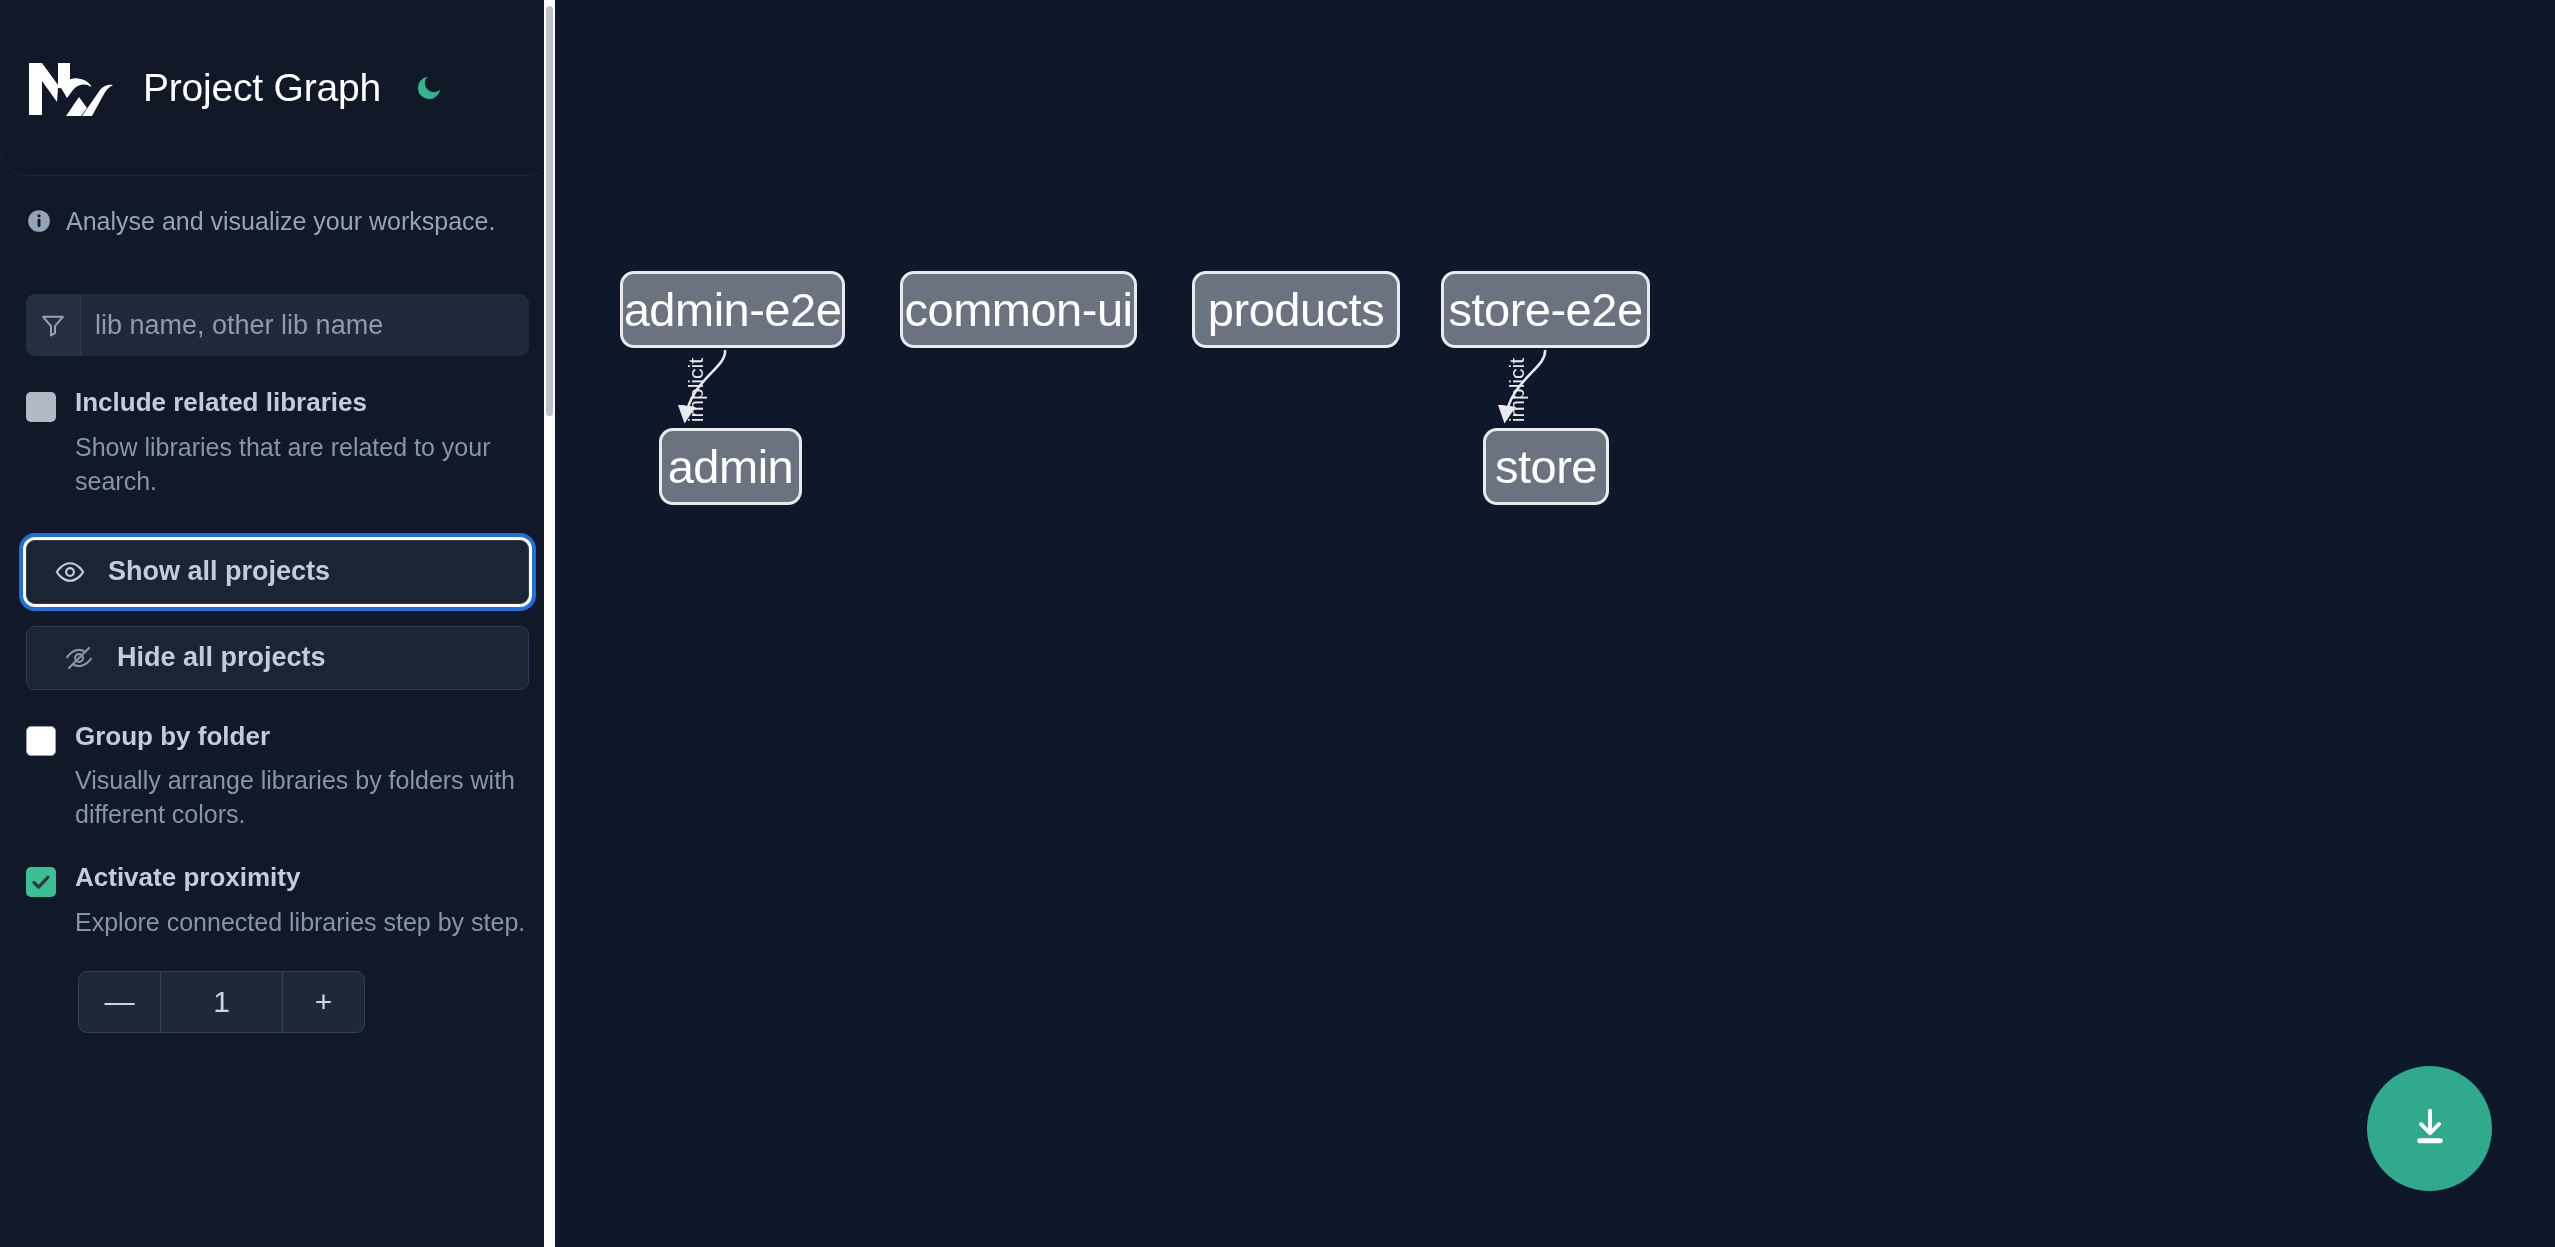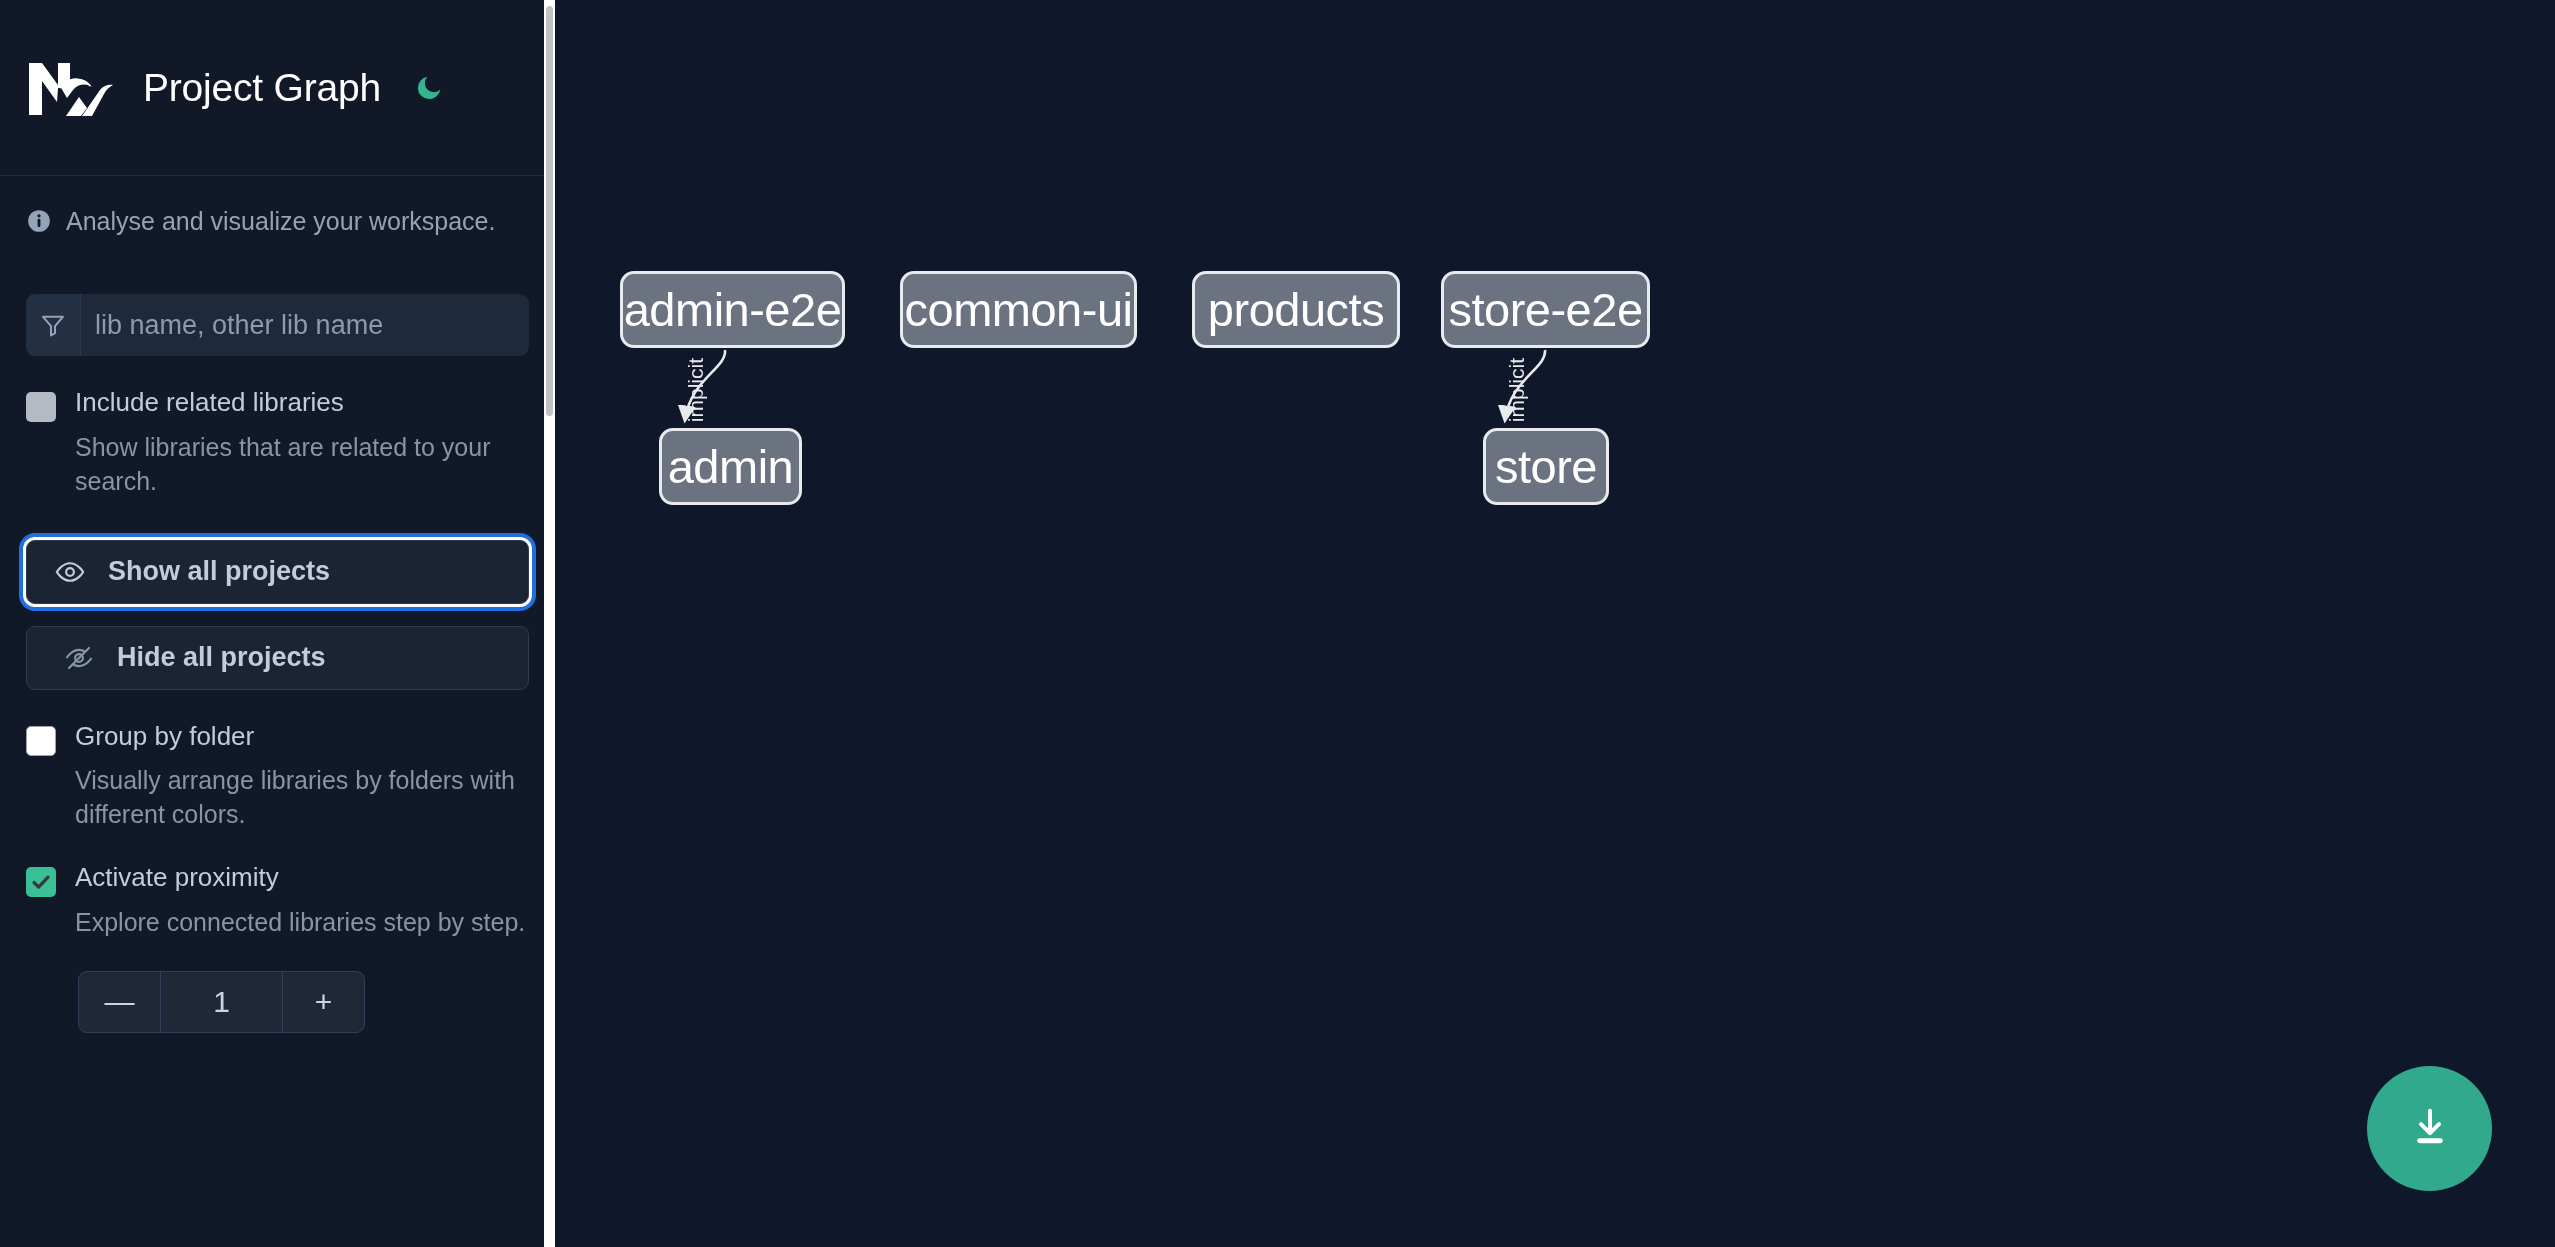--- a/index.html
+++ b/index.html
@@ -26,20 +26,21 @@
     background: #111827;
     flex: 0 0 555px;
     overflow: hidden;
   }
   .sb-header {
     height: 176px;
     display: flex;
     align-items: center;
     padding-left: 26px;
     border-bottom: 1px solid #1f2937;
+    border-radius: 28px;
   }
   .nx-logo {
     width: 92px;
     height: 58px;
     flex: 0 0 auto;
     margin-right: 25px;
   }
   .app-title {
     font-size: 39px;
     font-weight: 400;
@@ -124,21 +125,21 @@
     justify-content: center;
     cursor: pointer;
   }
   .cbox.grey  { background: #b4bac4; }
   .cbox.white { background: #ffffff; border: 1px solid #9aa3b2; }
   .cbox.green { background: #3bbf96; }
   .cbox svg { display: block; }
   .check-text { display: flex; flex-direction: column; }
   .check-title {
     font-size: 26px;
-    font-weight: normal;
+    font-weight: bold;
     color: #c3cdda;
     line-height: 1.25;
   }
   .check-desc {
     font-size: 25px;
     color: #8795a9;
     line-height: 1.36;
     max-width: 455px;
     margin-top: 11px;
   }

